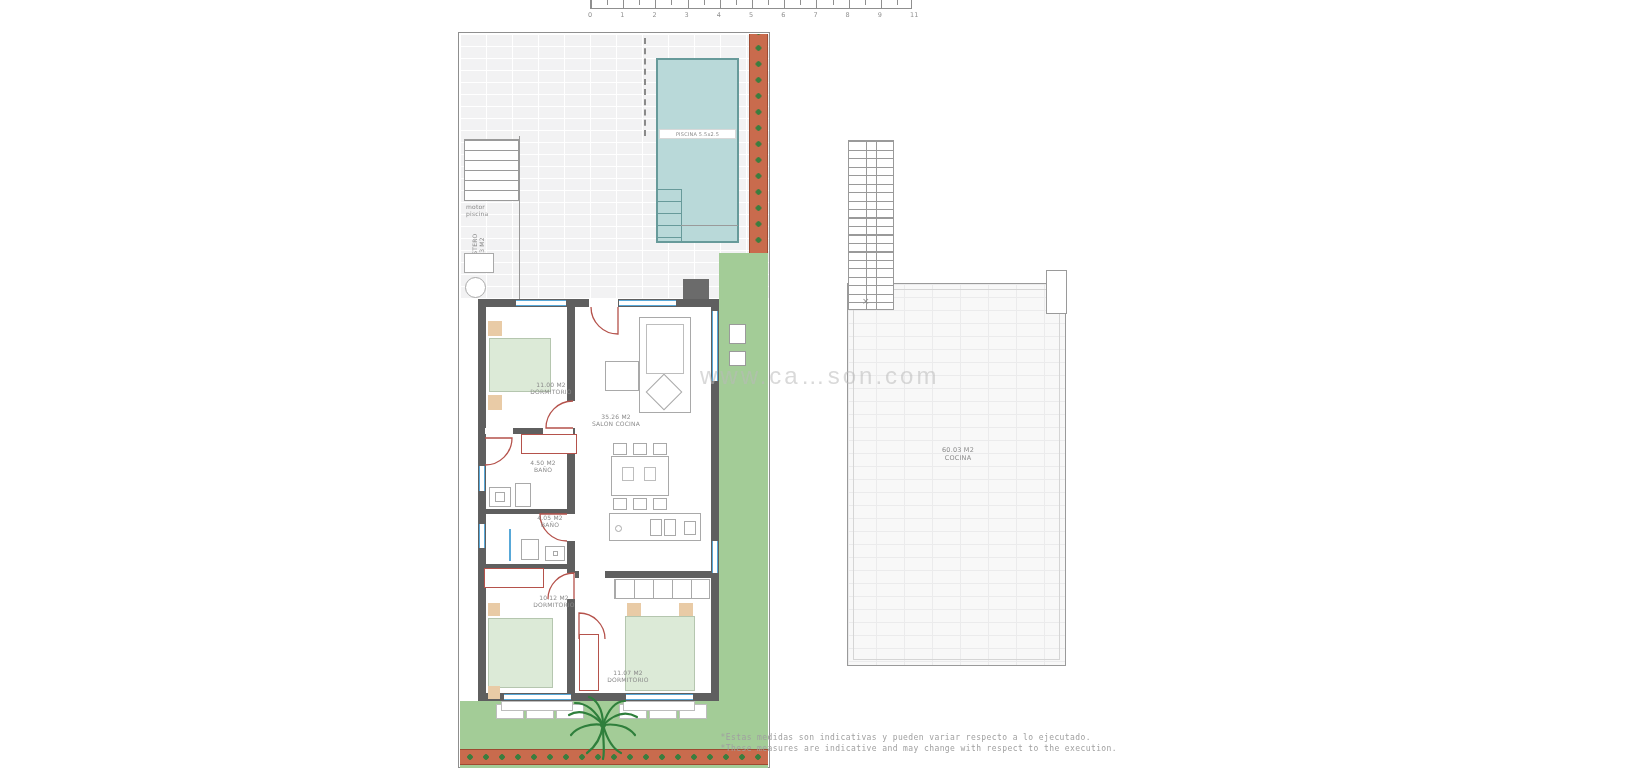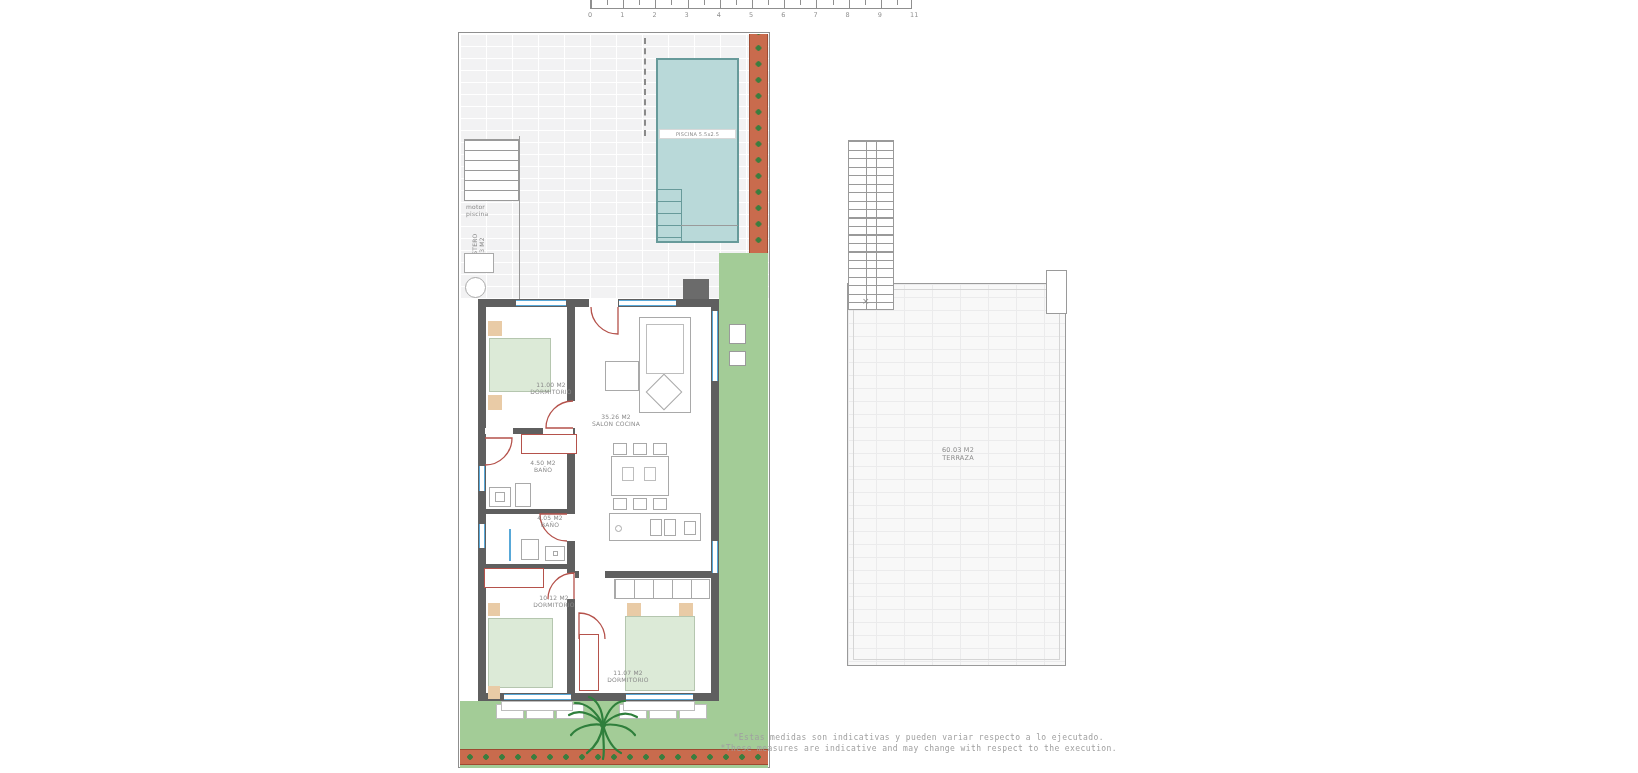--- a/index.html
+++ b/index.html
@@ -47,21 +47,21 @@
   .thinline{background:#9a9a9a}
   .ruler{border:1px solid #8f8f8f;border-top:none;
     background-image:repeating-linear-gradient(to right,#8f8f8f 0 1px,rgba(0,0,0,0) 1px 32.2px),
                      repeating-linear-gradient(to right,#8f8f8f 0 1px,rgba(0,0,0,0) 1px 16.1px);
     background-size:100% 100%,100% 5px;background-repeat:no-repeat,repeat-x;background-position:0 0,0 0}
   .ruler-num{position:absolute;top:11px;font-size:6.5px;color:#909090}
   .title{font-family:"Liberation Sans",sans-serif;font-size:20.5px;color:#8e8e8e;white-space:nowrap}
   .watermark{font-family:"Liberation Sans",sans-serif;font-size:24px;letter-spacing:3px;
              color:rgba(185,185,185,.55);white-space:nowrap;z-index:50}
   .disc{font-family:"DejaVu Sans Mono",monospace;font-size:8px;line-height:10.5px;color:#a0a0a0;
-        text-align:center;letter-spacing:.4px;white-space:nowrap}
+        text-align:left;letter-spacing:.4px;white-space:nowrap}
   .vtext{writing-mode:vertical-rl;transform:rotate(180deg);text-align:center}
   .wrow{background:#fff;border:1px solid #a9a9a9;
     background-image:repeating-linear-gradient(to right,#a9a9a9 0 1px,rgba(0,0,0,0) 1px 19px)}
   .diam{transform:rotate(45deg)}
 </style>
 </head>
 <body>
 
 <div id="canvas">
 
@@ -248,29 +248,30 @@
     <div class="a lbl" style="left:134px;top:636px;width:70px;z-index:8">
       <span class="l">11.07 M2</span>
       <span class="l">DORMITORIO</span>
     </div>
   </div>
 
   <div class="a brick" style="left:847px;top:283px;width:219px;height:383px;border:1px solid #9a9a9a">
     <div class="a" style="left:5px;top:5px;right:5px;bottom:5px;border:1px solid #d5d5d5"></div>
     <div class="a lbl" style="left:70px;top:162px;width:80px;font-size:6.5px;line-height:8px">
       <span class="l">60.03 M2</span>
-      <span class="l">TERRAZA</span>
+      <span class="l">COCINA</span>
     </div>
   </div>
   <div class="a" style="left:1046px;top:270px;width:21px;height:44px;background:#fff;border:1px solid #9a9a9a"></div>
   <div class="a stairs2" style="left:848px;top:140px;width:46px;height:170px;z-index:4">
     <div class="a thinline" style="left:17px;top:0;width:1px;height:100%"></div>
     <div class="a thinline" style="left:27px;top:0;width:1px;height:100%"></div>
   </div>
   <div class="a" style="left:862px;top:296px;font-size:9px;color:#8a8a8a;z-index:5">×</div>
 
+  <div class="a watermark" style="left:700px;top:362px">www.ca…son.com</div>
 
   <div class="a disc" style="right:521px;top:733px">
     <div>*Estas medidas son indicativas y pueden variar respecto a lo ejecutado.</div>
     <div>*These measures are indicative and may change with respect to the execution.</div>
   </div>
 
 </div>
 
 </body></html>

